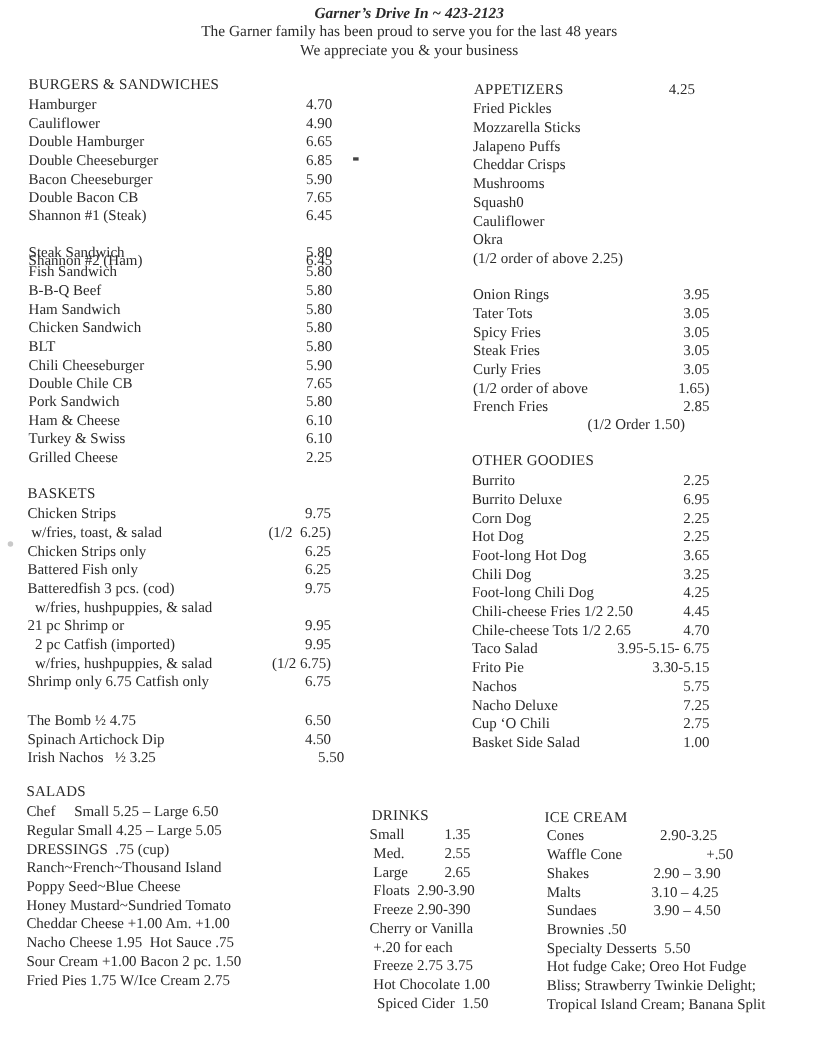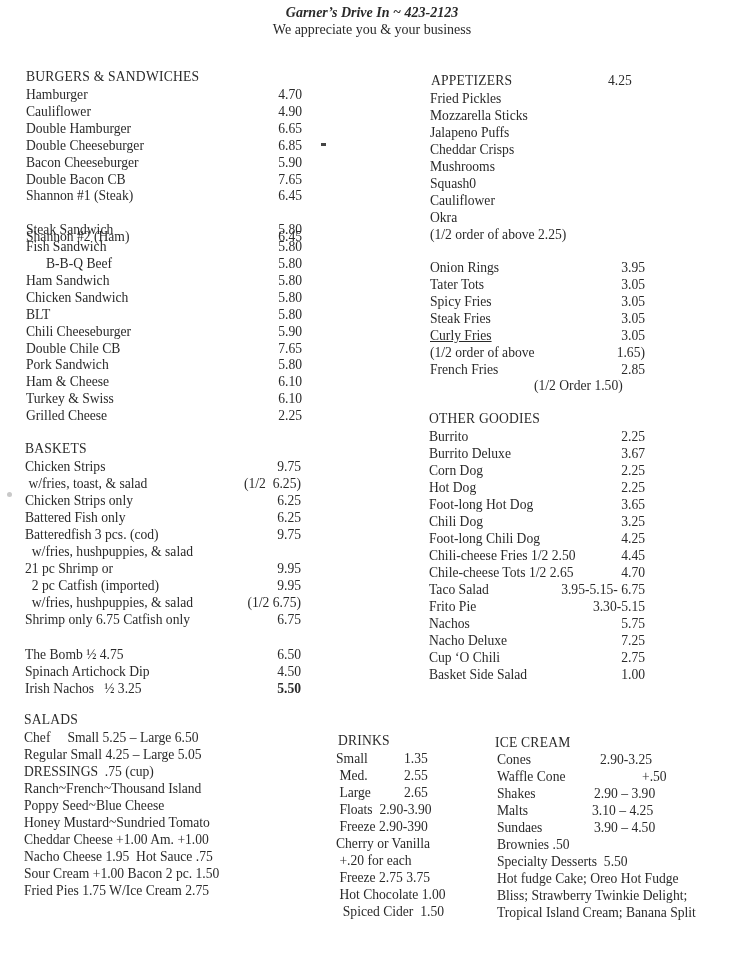--- a/index.html
+++ b/index.html
@@ -16,20 +16,21 @@
   .row .name { position: absolute; left: 0; }
   .row .price { position: absolute; }
   .mark { position: absolute; background: #444; }
   .dot { position: absolute; width: 5px; height: 5px; border-radius: 50%; background: #c9c9c9; }
 </style>
 </head>
 <body>
 
 <div class="header">
   <div class="title">Garner’s Drive In ~ 423-2123</div>
+  <div class="line">The Garner family has been proud to serve you for the last 48 years</div>
   <div class="line">We appreciate you &amp; your business</div>
 </div>
 
 <div class="mark" style="left:321px;top:143px;width:5px;height:3px;"></div>
 <div class="dot" style="left:7px;top:492px;"></div>
 
 <div class="sec-title" style="left:26px;top:69px;">BURGERS &amp; SANDWICHES</div>
 <div id="burgers">
     <div class="row" style="top: 86px; left: 26px; width: 300px;">
       <span class="name" style="white-space: pre;">Hamburger</span>
@@ -65,21 +66,21 @@
     </div>
     <div class="row" style="top: 221.2px; left: 26px; width: 300px;">
       <span class="name" style="white-space: pre;">Steak Sandwich</span>
       <span class="price" style="white-space: pre; right: 24px; text-align: right;">5.80</span>
     </div>
     <div class="row" style="top: 238.1px; left: 26px; width: 300px;">
       <span class="name" style="white-space: pre;">Fish Sandwich</span>
       <span class="price" style="white-space: pre; right: 24px; text-align: right;">5.80</span>
     </div>
     <div class="row" style="top: 255px; left: 26px; width: 300px;">
-      <span class="name" style="white-space: pre; margin-left: 20px;">B-B-Q Beef</span>
+      <span class="name" style="white-space: pre;">B-B-Q Beef</span>
       <span class="price" style="white-space: pre; right: 24px; text-align: right;">5.80</span>
     </div>
     <div class="row" style="top: 271.9px; left: 26px; width: 300px;">
       <span class="name" style="white-space: pre;">Ham Sandwich</span>
       <span class="price" style="white-space: pre; right: 24px; text-align: right;">5.80</span>
     </div>
     <div class="row" style="top: 288.8px; left: 26px; width: 300px;">
       <span class="name" style="white-space: pre;">Chicken Sandwich</span>
       <span class="price" style="white-space: pre; right: 24px; text-align: right;">5.80</span>
     </div>
@@ -160,21 +161,21 @@
     <div class="row" style="top: 646px; left: 25px; width: 300px;">
       <span class="name" style="white-space: pre;">The Bomb ½ 4.75</span>
       <span class="price" style="white-space: pre; right: 24px; text-align: right;">6.50</span>
     </div>
     <div class="row" style="top: 663px; left: 25px; width: 300px;">
       <span class="name" style="white-space: pre;">Spinach Artichock Dip</span>
       <span class="price" style="white-space: pre; right: 24px; text-align: right;">4.50</span>
     </div>
     <div class="row" style="top: 680px; left: 25px; width: 300px;">
       <span class="name" style="white-space: pre;">Irish Nachos   ½ 3.25</span>
-      <span class="price" style="white-space: pre; right: 24px; text-align: right; font-weight: bold;">5.50</span>
+      <span class="price" style="white-space: pre; right: 12px; text-align: right;">5.50</span>
     </div>
   </div>
 
 <div class="sec-title" style="left:24px;top:712px;">SALADS</div>
 <div id="salads">
     <div class="row" style="top: 729px; left: 24px; width: 300px;">
       <span class="name" style="white-space: pre;">Chef     Small 5.25 – Large 6.50</span>
     </div>
     <div class="row" style="top: 746px; left: 24px; width: 300px;">
       <span class="name" style="white-space: pre;">Regular Small 4.25 – Large 5.05</span>
@@ -248,21 +249,21 @@
     </div>
     <div class="row" style="top: 293px; left: 430px; width: 300px;">
       <span class="name" style="white-space: pre;">Spicy Fries</span>
       <span class="price" style="white-space: pre; right: 85px; text-align: right;">3.05</span>
     </div>
     <div class="row" style="top: 310px; left: 430px; width: 300px;">
       <span class="name" style="white-space: pre;">Steak Fries</span>
       <span class="price" style="white-space: pre; right: 85px; text-align: right;">3.05</span>
     </div>
     <div class="row" style="top: 327px; left: 430px; width: 300px;">
-      <span class="name" style="white-space: pre; text-decoration: underline;">Curly Fries</span>
+      <span class="name" style="white-space: pre;">Curly Fries</span>
       <span class="price" style="white-space: pre; right: 85px; text-align: right;">3.05</span>
     </div>
     <div class="row" style="top: 344px; left: 430px; width: 300px;">
       <span class="name" style="white-space: pre;">(1/2 order of above</span>
       <span class="price" style="white-space: pre; right: 85px; text-align: right;">1.65)</span>
     </div>
     <div class="row" style="top: 361px; left: 430px; width: 300px;">
       <span class="name" style="white-space: pre;">French Fries</span>
       <span class="price" style="white-space: pre; right: 85px; text-align: right;">2.85</span>
     </div>
@@ -270,21 +271,21 @@
 <div class="abs" style="left:534px;top:378px;">(1/2 Order  1.50)</div>
 
 <div class="sec-title" style="left:429px;top:411px;">OTHER GOODIES</div>
 <div id="goodies">
     <div class="row" style="top: 428px; left: 429px; width: 300px;">
       <span class="name" style="white-space: pre;">Burrito</span>
       <span class="price" style="white-space: pre; right: 84px; text-align: right;">2.25</span>
     </div>
     <div class="row" style="top: 445px; left: 429px; width: 300px;">
       <span class="name" style="white-space: pre;">Burrito Deluxe</span>
-      <span class="price" style="white-space: pre; right: 84px; text-align: right;">3.67</span>
+      <span class="price" style="white-space: pre; right: 84px; text-align: right;">6.95</span>
     </div>
     <div class="row" style="top: 462px; left: 429px; width: 300px;">
       <span class="name" style="white-space: pre;">Corn Dog</span>
       <span class="price" style="white-space: pre; right: 84px; text-align: right;">2.25</span>
     </div>
     <div class="row" style="top: 479px; left: 429px; width: 300px;">
       <span class="name" style="white-space: pre;">Hot Dog</span>
       <span class="price" style="white-space: pre; right: 84px; text-align: right;">2.25</span>
     </div>
     <div class="row" style="top: 496px; left: 429px; width: 300px;">

